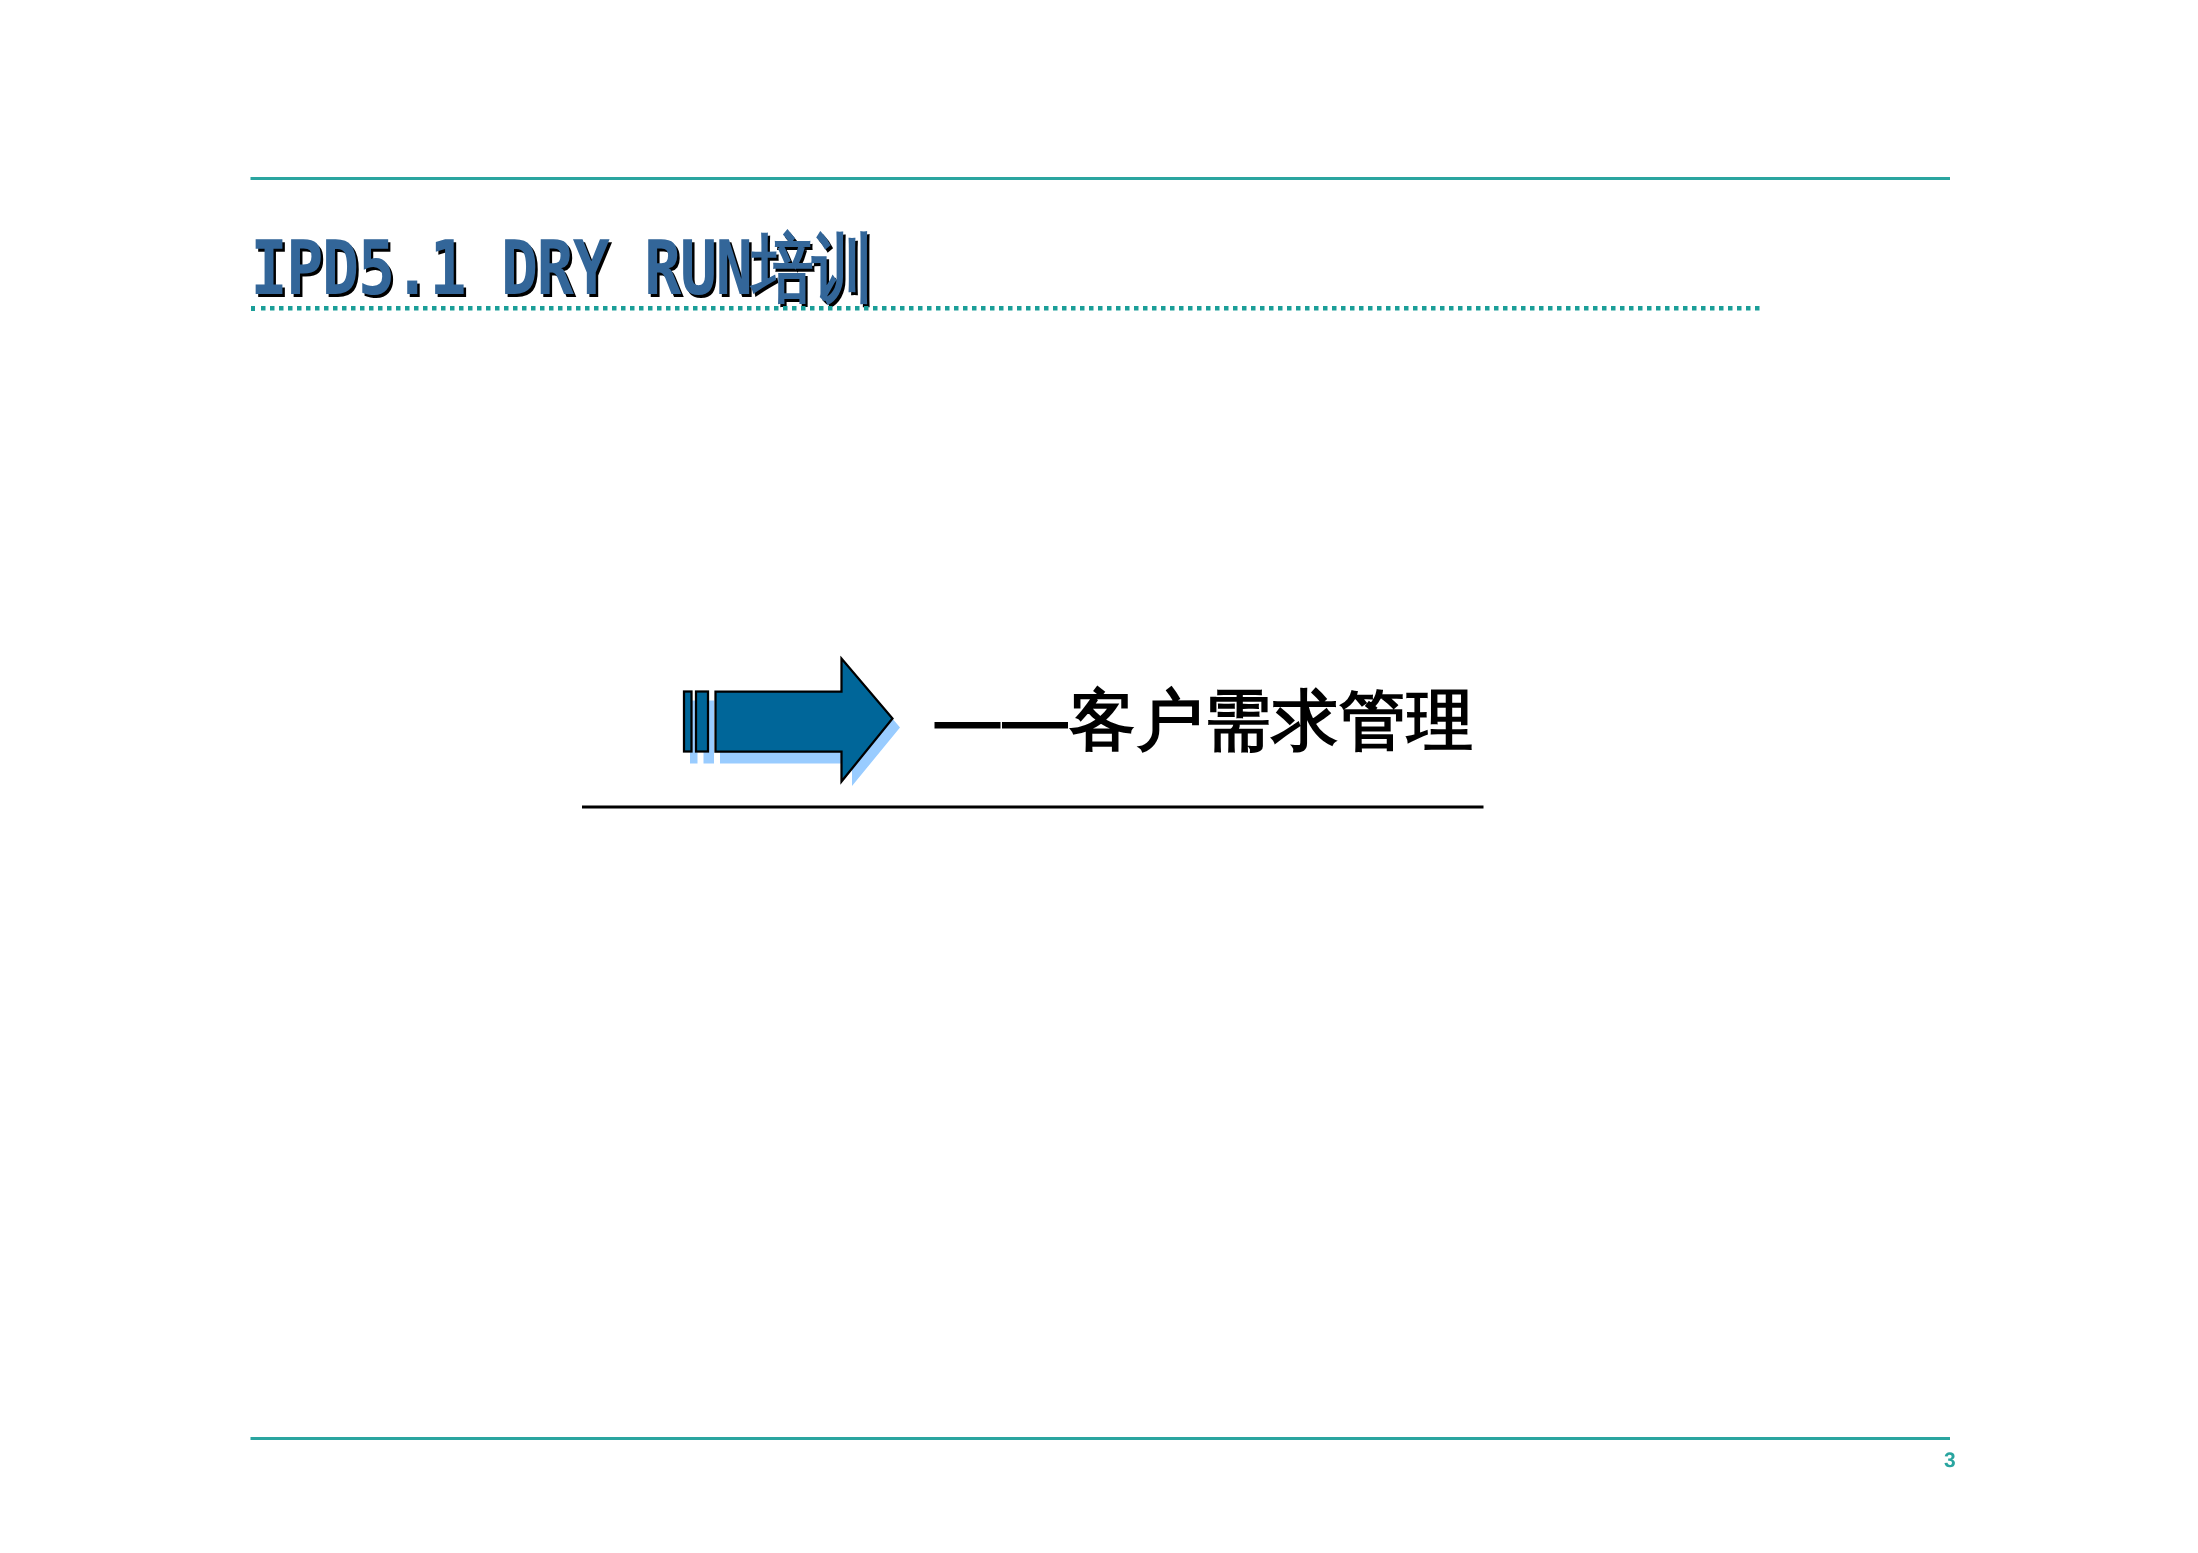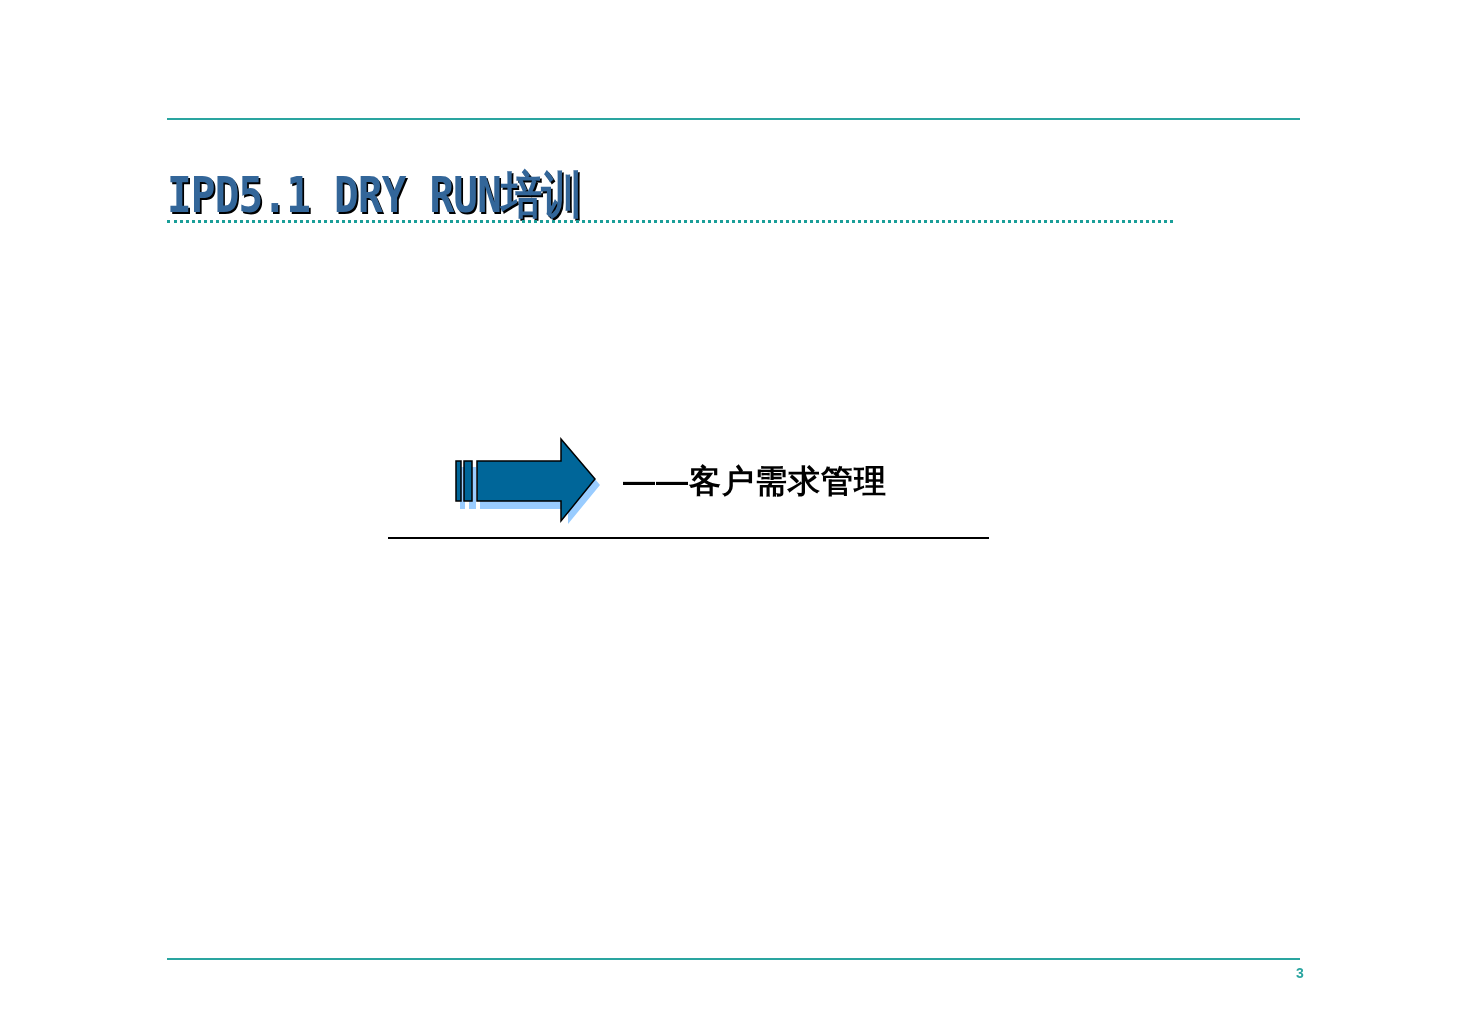--- a/index.html
+++ b/index.html
@@ -26,21 +26,21 @@
       position: absolute;
       left: 167px;
       top: 958px;
       width: 1133px;
       height: 2px;
       background: #2aa5a0;
     }
     .title-wrap {
       position: absolute;
       left: 167px;
-      top: 166px;
+      top: 150px;
       width: 1006px;
       height: 58px;
     }
     .title {
       position: absolute;
       left: 0;
       top: 0;
       font-family: "DejaVu Sans Mono", "Liberation Mono", monospace;
       font-weight: bold;
       font-size: 50px;
@@ -64,21 +64,21 @@
       position: absolute;
       left: 452px;
       top: 437px;
       width: 150px;
       height: 92px;
     }
     .subtitle {
       position: absolute;
       left: 623px;
       top: 458px;
-      font-size: 32px;
+      font-size: 44px;
       font-weight: bold;
       line-height: 46px;
       color: #000000;
       white-space: nowrap;
       letter-spacing: 1px;
     }
     .underline {
       position: absolute;
       left: 388px;
       top: 537px;

